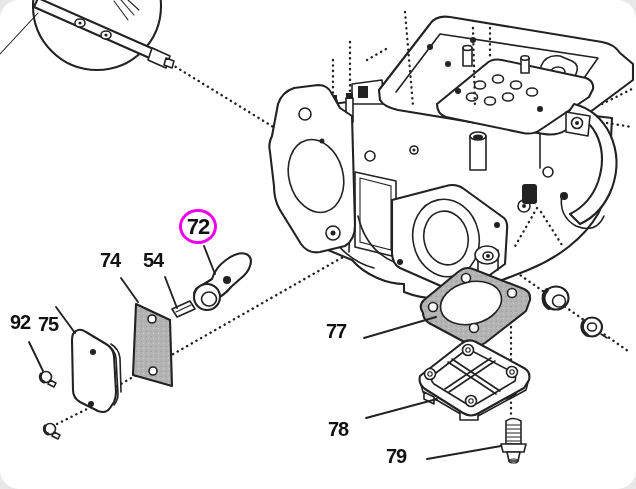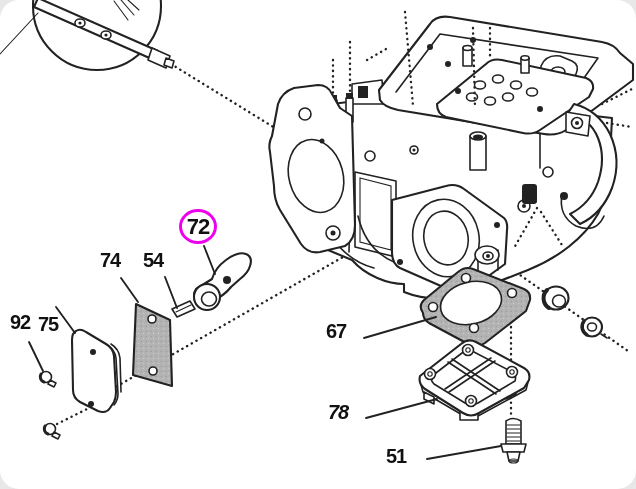--- a/index.html
+++ b/index.html
@@ -274,16 +274,16 @@
       <line class="ldr" x1="366" y1="418" x2="437" y2="399"></line>
       <line class="ldr" x1="427" y1="459" x2="501" y2="446"></line>
     </g>
   </svg>
 
   <div class="callout highlighted" style="left:179px;top:209px;">72</div>
   <div class="callout" style="left:143px;top:250px;">54</div>
   <div class="callout" style="left:100px;top:250px;">74</div>
   <div class="callout" style="left:38px;top:278px;margin-top:36px;">75</div>
   <div class="callout" style="left:10px;top:312px;">92</div>
-  <div class="callout" style="left:326px;top:321px;">67</div>
-  <div class="callout" style="left:328px;top:402px;font-style:italic;">78</div>
-  <div class="callout" style="left:386px;top:446px;">51</div>
+  <div class="callout" style="left:326px;top:321px;">77</div>
+  <div class="callout" style="left:328px;top:419px;">78</div>
+  <div class="callout" style="left:386px;top:446px;">79</div>
 </div>
 
 </body></html>

